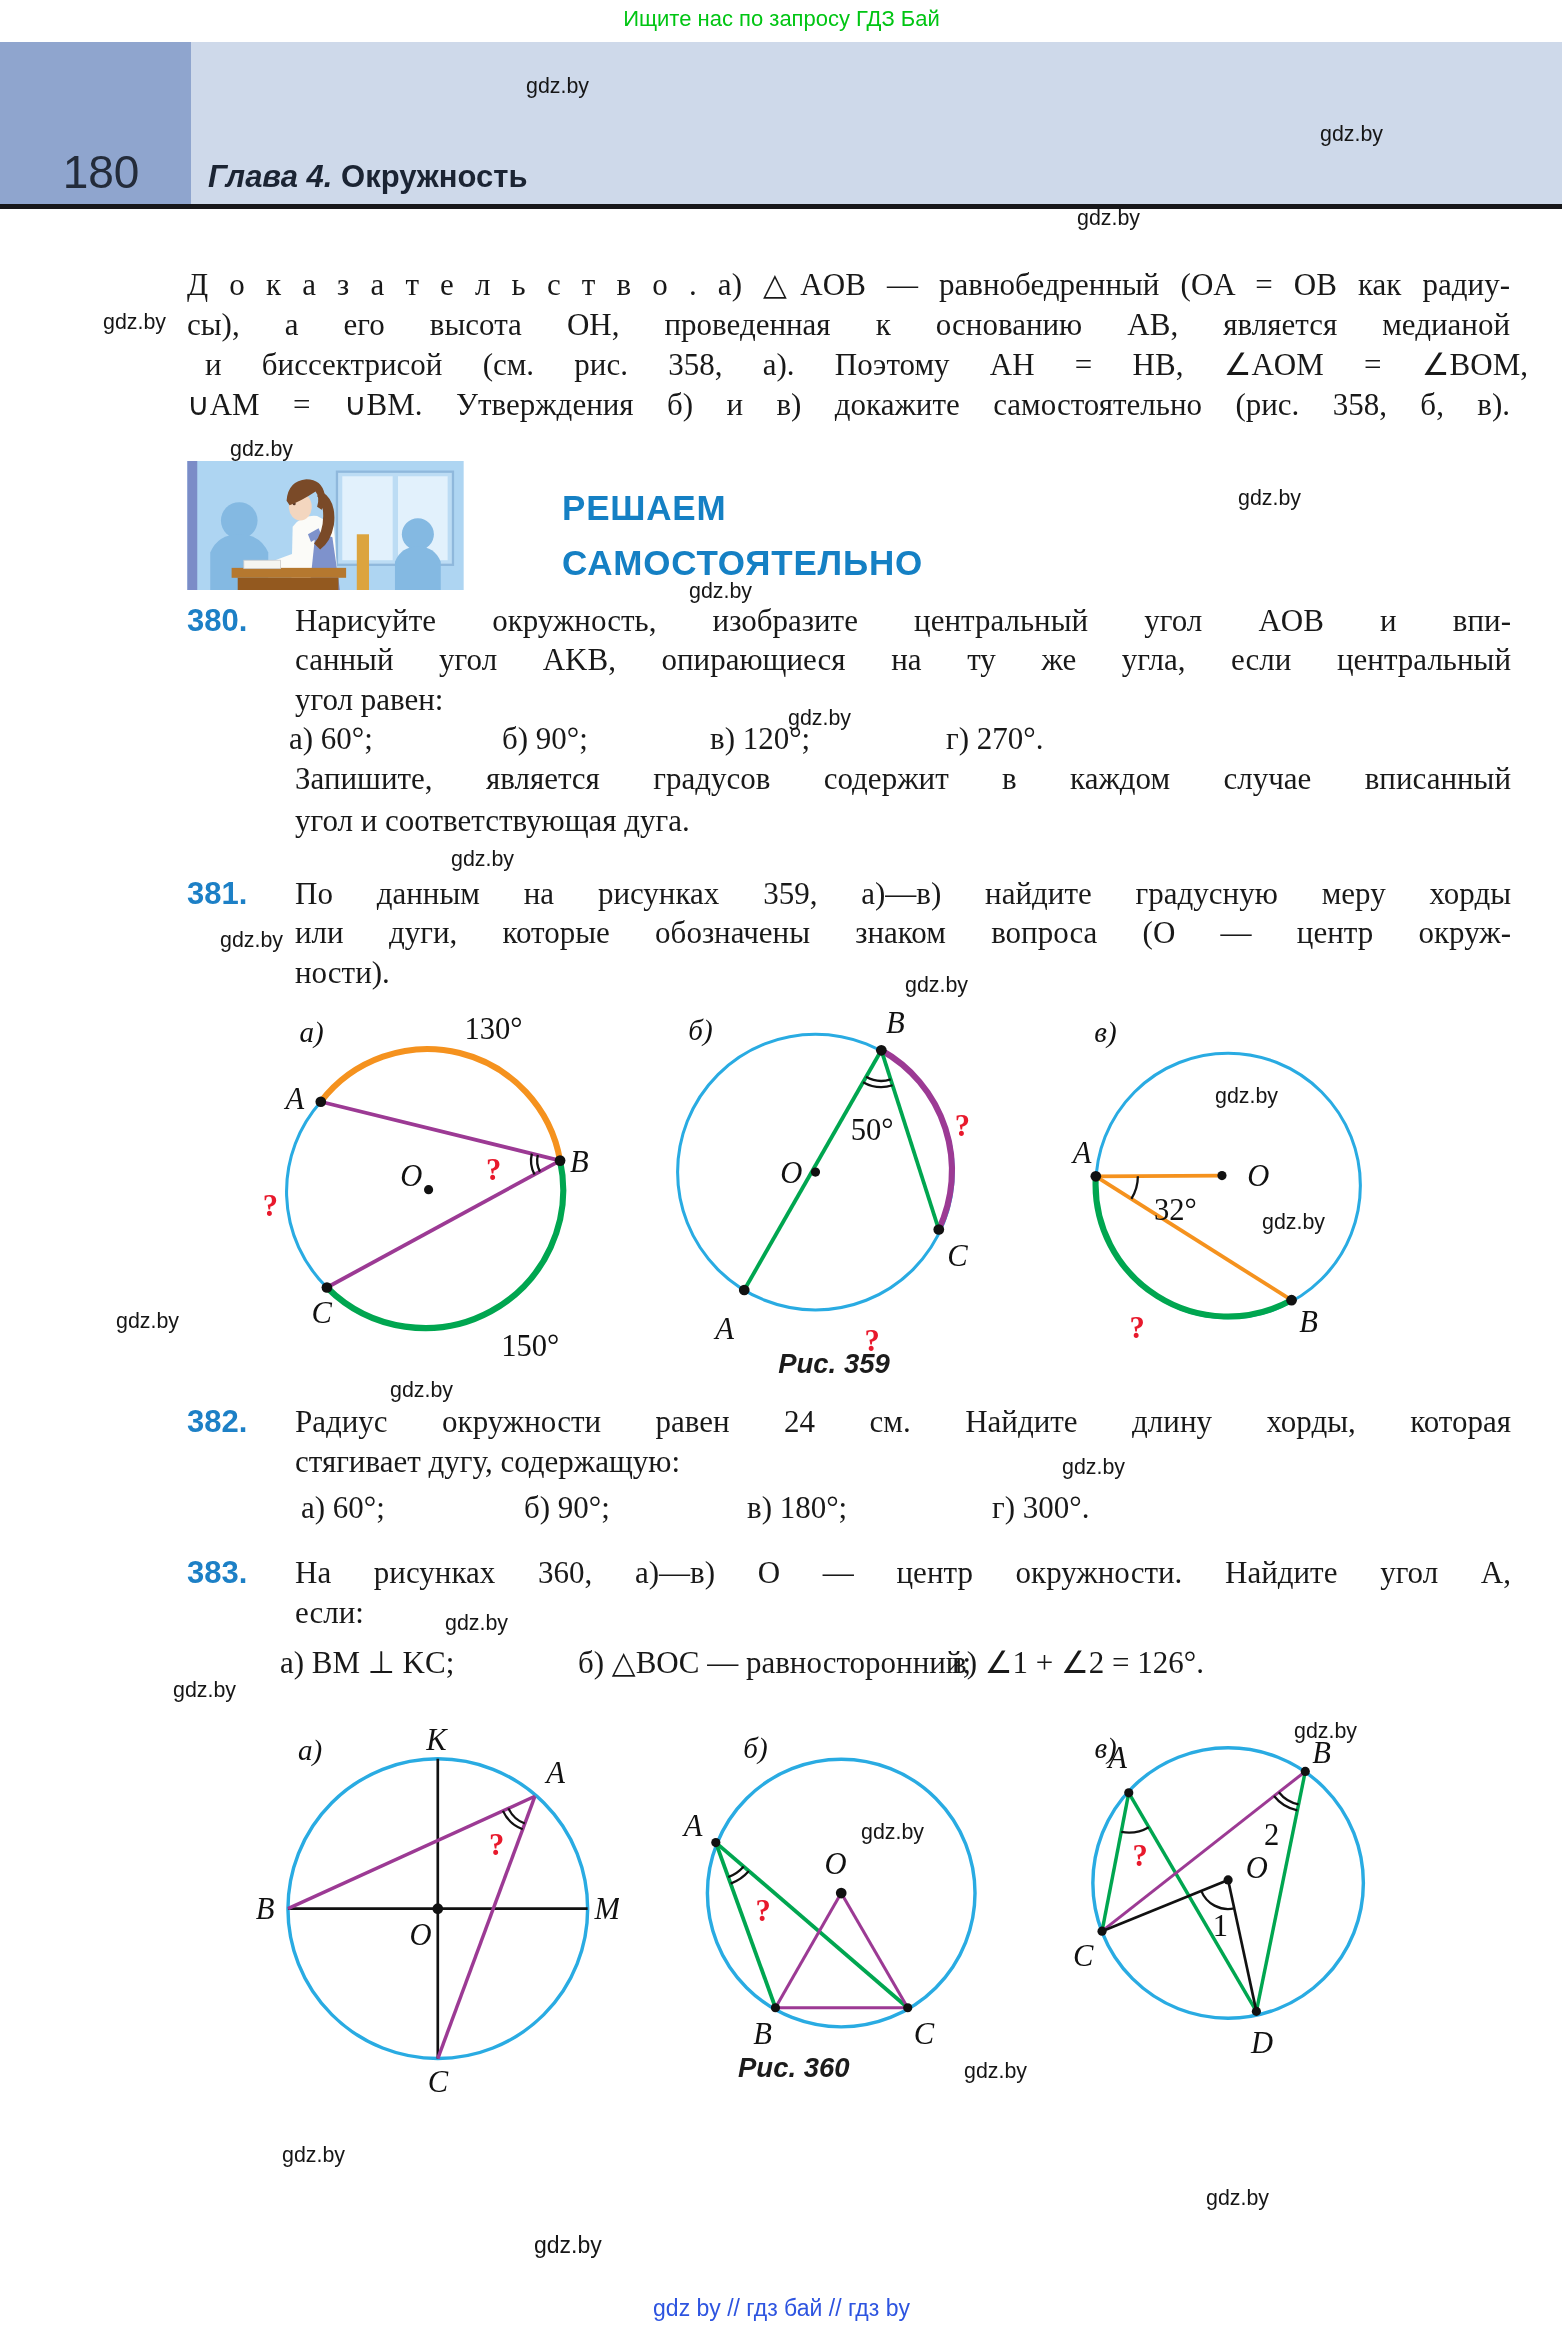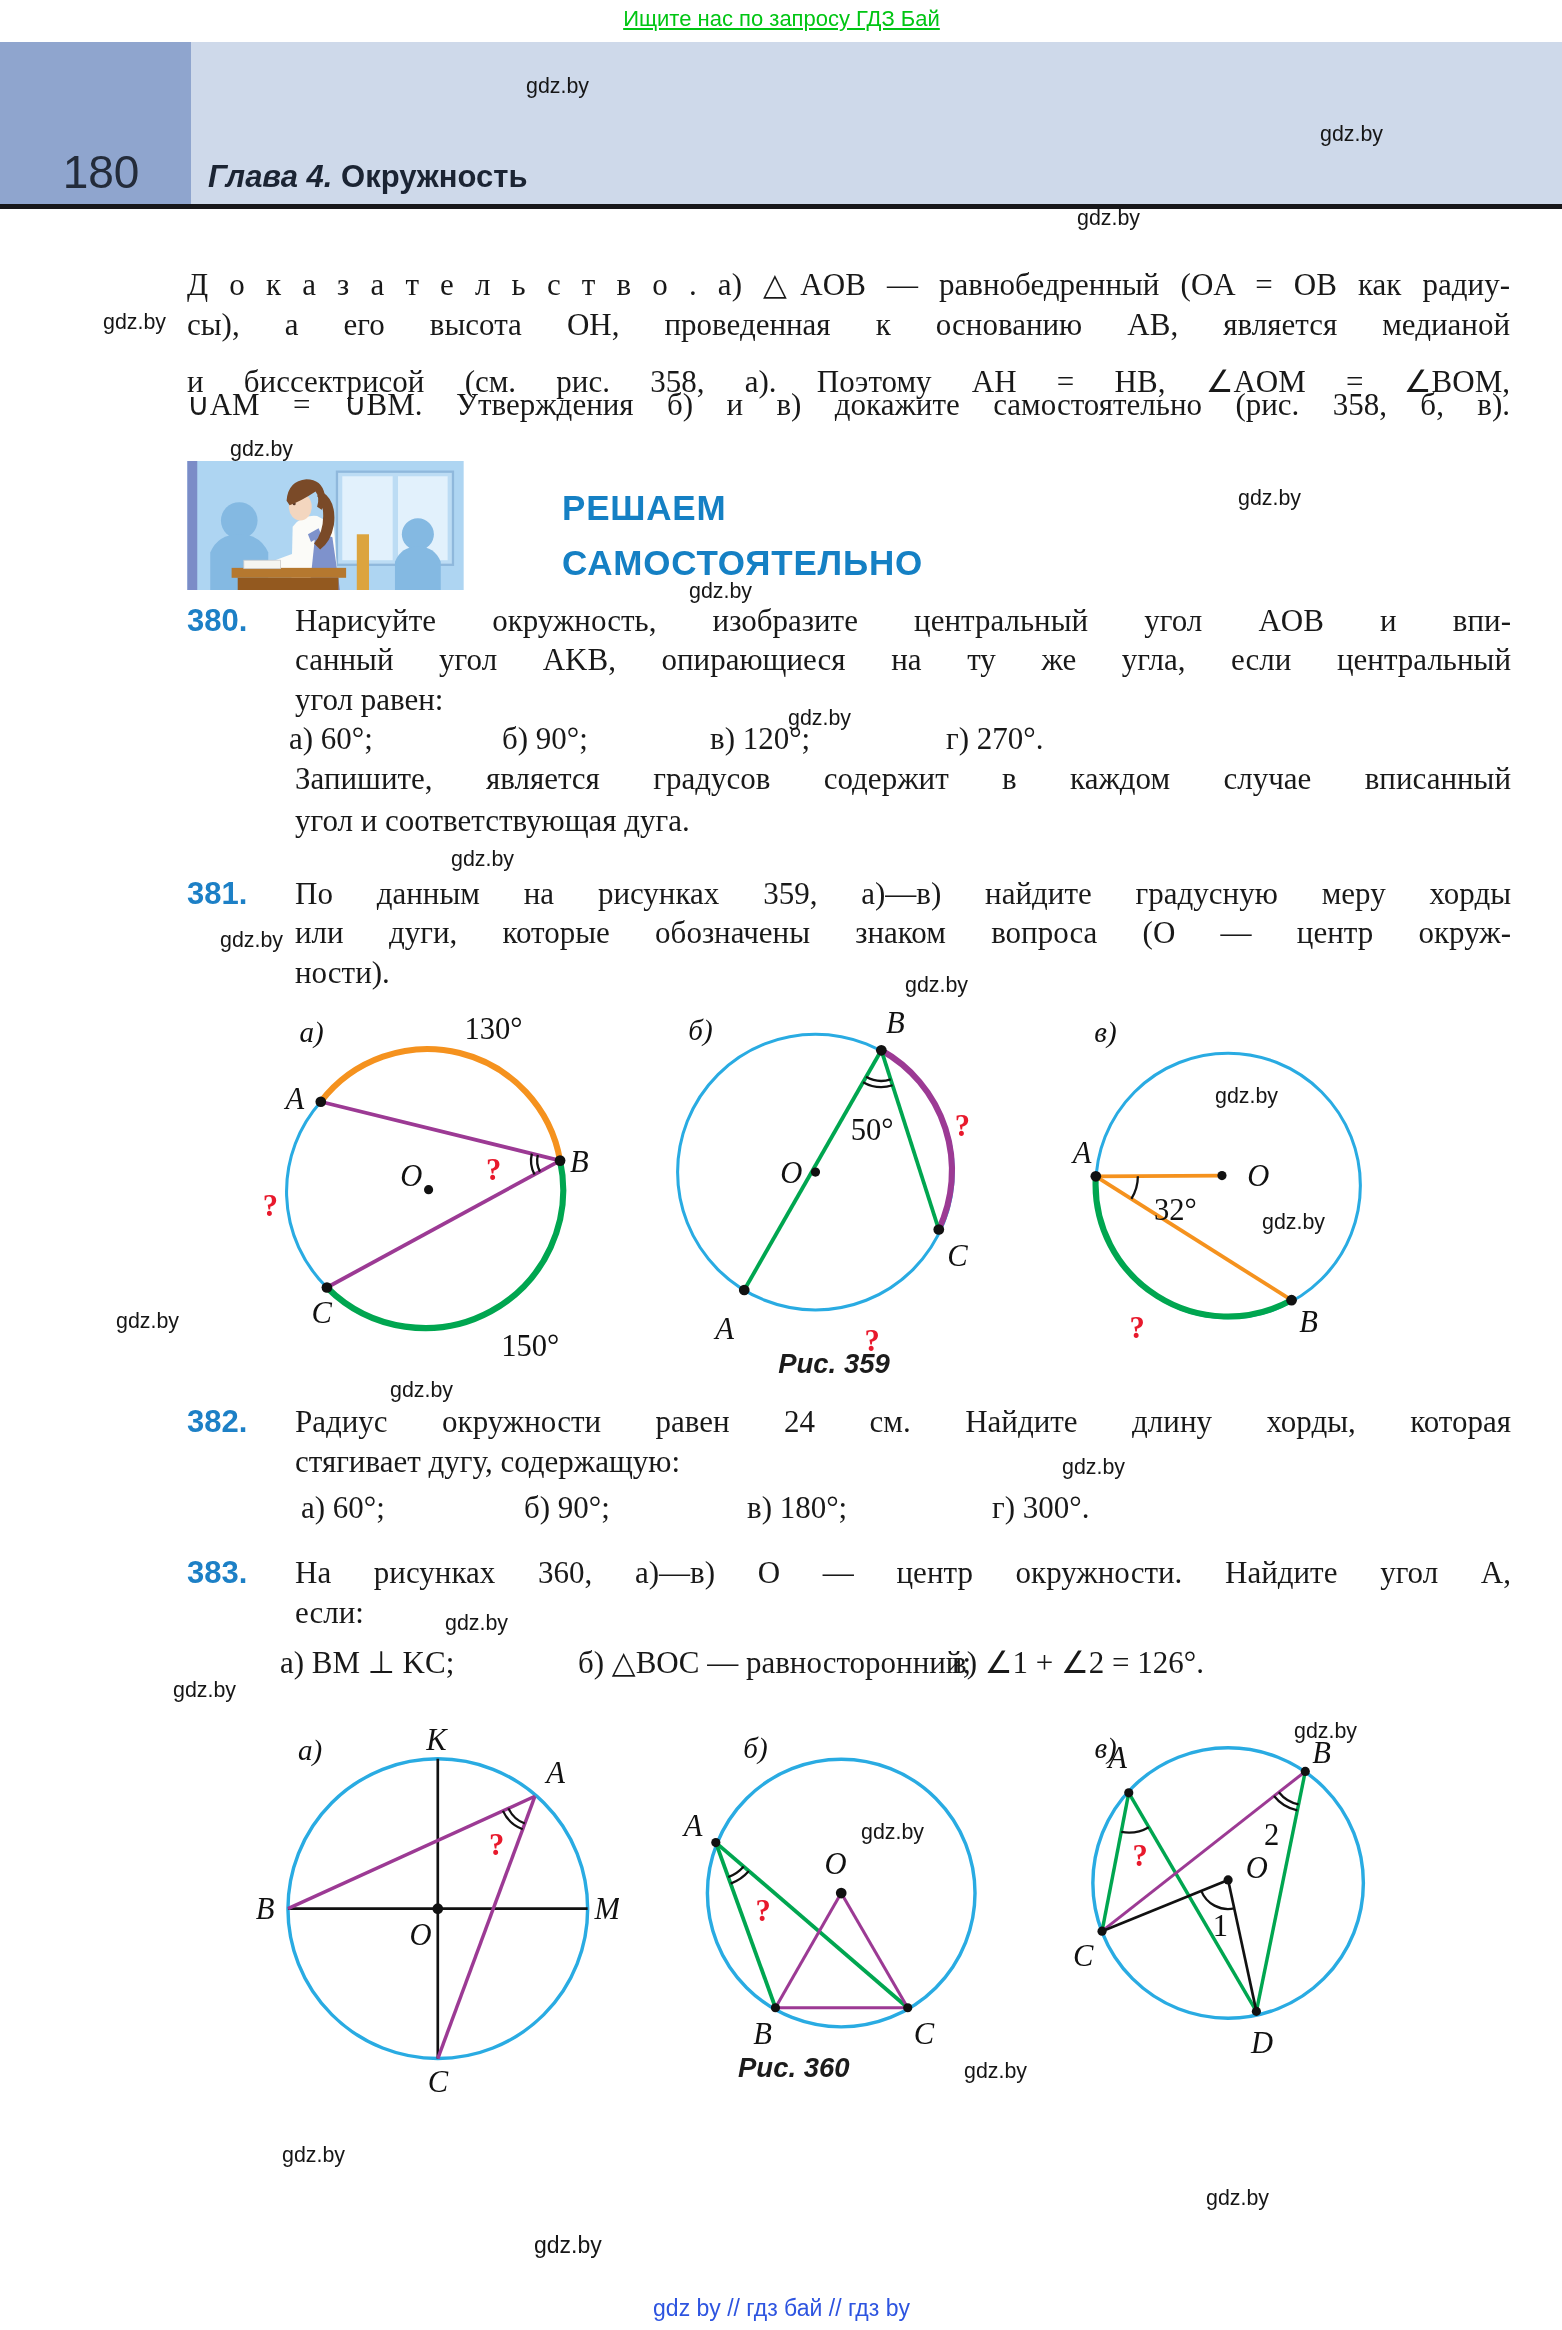--- a/index.html
+++ b/index.html
@@ -1,20 +1,20 @@
 <!DOCTYPE html>
 <html style="font-size:12.2px"><head>
 <meta charset="utf-8">
 <style>
   html,body{margin:0;padding:0;background:#ffffff;}
   body{position:relative;width:1563px;height:2330px;overflow:hidden;
        font-family:"Liberation Serif",serif;color:#191919;}
   .abs{position:absolute;}
   .banner{position:absolute;left:0;right:0;top:4.6px;text-align:center;
-          font:500 22px/27.5px "Liberation Sans",sans-serif;color:#00c513;text-decoration:underline;}
+          font:500 22px/27.5px "Liberation Sans",sans-serif;color:#00c513;}
   .band{position:absolute;left:0;top:42px;width:1563px;height:162px;background:#ced9ea;}
   .pagebox{position:absolute;left:0;top:0;width:191px;height:162px;background:#8fa5ce;}
   .pageno{position:absolute;left:12px;top:106px;width:178px;text-align:center;
           font:500 46px/49px "Liberation Sans",sans-serif;color:#232b3a;}
   .chapter{position:absolute;left:208px;top:116px;
            font:600 31px/38px "Liberation Sans",sans-serif;color:#1b2433;}
   .chapter .it{font-style:italic;}
   .rule{position:absolute;left:0;top:204px;width:1563px;height:4.6px;background:#17171a;}
   .line{position:absolute;font:31px/40px "Liberation Serif",serif;color:#191919;}
   .just{text-align:justify;text-align-last:justify;}
@@ -66,21 +66,21 @@
 <div class="wm" style="left:173px;top:1677px;">gdz.by</div>
 <div class="wm" style="left:861px;top:1819px;">gdz.by</div>
 <div class="wm" style="left:1294px;top:1718px;">gdz.by</div>
 <div class="wm" style="left:964px;top:2058px;">gdz.by</div>
 <div class="wm" style="left:282px;top:2142px;">gdz.by</div>
 <div class="wm" style="left:1206px;top:2185px;">gdz.by</div>
 <div class="wm" style="left:534px;top:2232px;font-size:23px;">gdz.by</div>
 
 <div class="line proofline just" style="top:265px;">Д о к а з а т е л ь с т в о .  а)  △AOB  —  равнобедренный  (OA = OB  как  радиу-</div>
 <div class="line proofline just" style="top:305px;">сы), а его высота OH, проведенная к основанию AB, является медианой</div>
-<div class="line proofline just" style="top:362px;">и биссектрисой (см. рис. 358, а). Поэтому AH = HB, ∠AOM = ∠BOM,</div>
+<div class="line proofline just" style="top:345px;margin-left:18px;">и биссектрисой (см. рис. 358, а). Поэтому AH = HB, ∠AOM = ∠BOM,</div>
 <div class="line proofline just" style="top:385px;">∪AM = ∪BM. Утверждения б) и в) докажите самостоятельно (рис. 358, б, в).</div>
 
 <svg class="abs" style="left:187px;top:461px;" width="277" height="129" viewBox="0 0 362 169">
   <rect x="0" y="0" width="362" height="169" fill="#aed5f2"></rect>
   <rect x="0" y="0" width="13" height="169" fill="#7b8cc7"></rect>
   <rect x="196" y="14" width="152" height="122" fill="#bcdcf4" stroke="#8fb8dc" stroke-width="3"></rect>
   <rect x="203" y="20" width="66" height="110" fill="#e2f1fc"></rect>
   <rect x="276" y="20" width="65" height="110" fill="#e2f1fc"></rect>
   <g fill="#84b9e2">
     <circle cx="68" cy="78" r="24"></circle>

